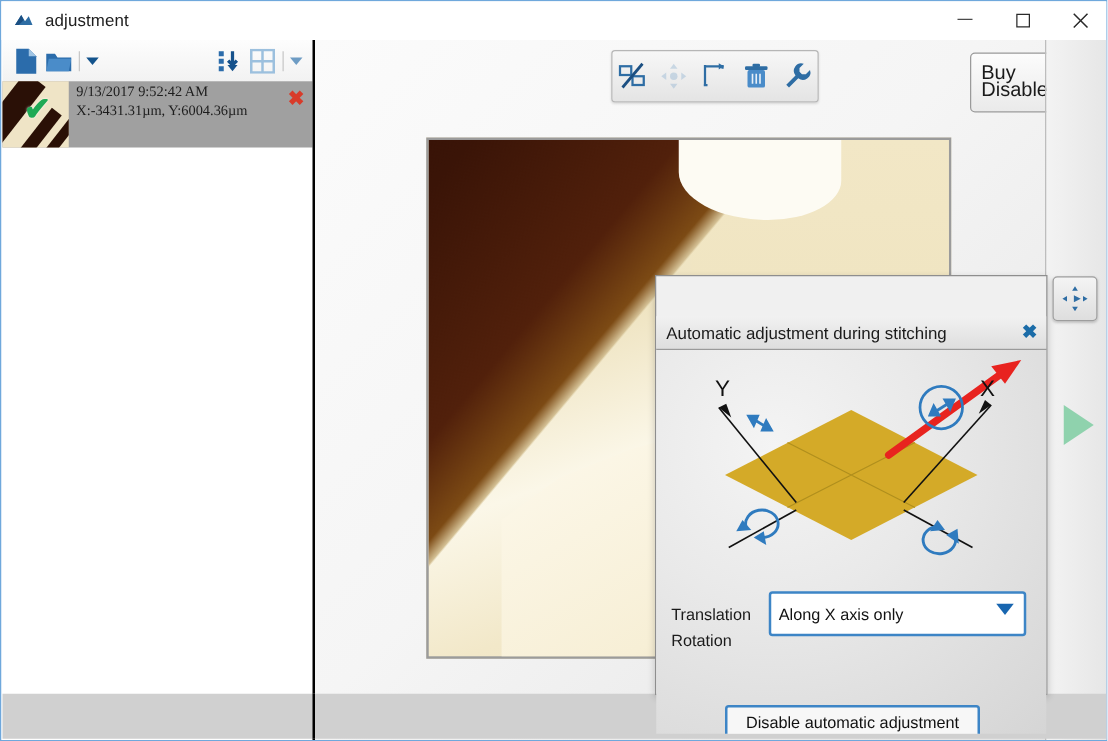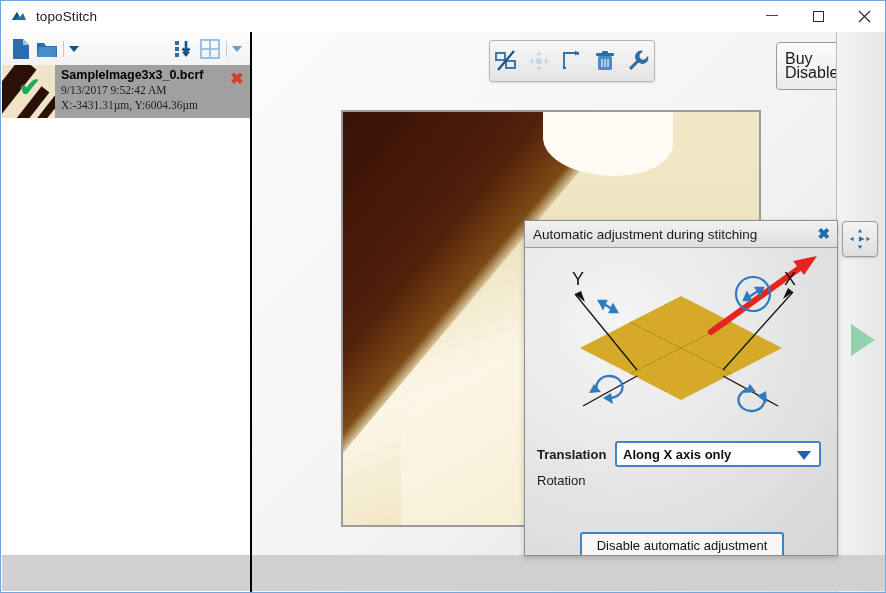--- a/index.html
+++ b/index.html
@@ -247,20 +247,21 @@
     box-shadow: 0 2px 6px rgba(0,0,0,.2);
   }
   .dlg-title {
     position: relative;
     height: 27px;
     background: linear-gradient(to bottom,#f1f1f1,#dedede);
     border-bottom: 1px solid #9a9a9a;
     display: flex; align-items: center;
     padding-left: 8px;
     box-sizing: border-box;
+    margin-top: 32px;
   }
   .dlg-title-text {
     font-size: 13.5px; color: #1b1b1b;
   }
   .dlg-close {
     position: absolute; right: 7px; top: 4px;
     font-size: 15px; color: #1b6ca8; font-weight: bold; line-height: 17px;
   }
   .dlg-body {
     position: relative;
@@ -273,21 +274,21 @@
     position: absolute; font-size: 18px; color: #111;
   }
 
   .field-row {
     position: absolute; display: flex; align-items: center;
   }
   .field-label {
     width: 78px; font-size: 13px; color: #1a1a1a;
   }
   .combo {
-    width: 206px; height: 26px;
+    width: 206px; height: 36px;
     background: #ffffff;
     border: 2px solid #3d85c6;
     border-radius: 3px;
     box-sizing: border-box;
     display: flex; align-items: center;
     padding-left: 6px;
     position: relative;
   }
   .combo-text { font-size: 13px; color: #111; }
   .combo-arrow {
@@ -337,21 +338,21 @@
 
 <div id="app">
 
   <div class="titlebar">
     <div class="app-icon">
       <svg width="18" height="18" viewBox="0 0 18 18">
         <path d="M2 12 L7 4 L10 9 L13 5 L16 12 Z" fill="#2e6da4"></path>
         <path d="M2 12 L7 4 L9 8 L5 12 Z" fill="#1b4f82"></path>
       </svg>
     </div>
-    <span class="app-title">topoStitch</span>
+    <span class="app-title">adjustment</span>
     <div class="win-buttons">
       <div class="win-btn">
           <div class="min-glyph"></div>
         </div>
       <div class="win-btn">
           <div class="max-glyph"></div>
         </div>
       <div class="win-btn">
         <svg width="13" height="13" viewBox="0 0 13 13">
             <path d="M1 1 L12 12 M12 1 L1 12" stroke="#2a2a2a" stroke-width="1.2" fill="none"></path>
@@ -408,21 +409,20 @@
     <div class="file-list">
       <div class="file-row">
         <div class="thumb">
           <div class="band" style="left:-8px;top:-10px;width:20px;height:80px;transform:rotate(38deg);"></div>
           <div class="band" style="left:20px;top:18px;width:10px;height:60px;transform:rotate(38deg);background:#2a1006;"></div>
           <div class="band" style="left:34px;top:26px;width:8px;height:60px;transform:rotate(38deg);"></div>
           <div class="band" style="left:46px;top:34px;width:7px;height:60px;transform:rotate(38deg);"></div>
           <span class="check">✔</span>
         </div>
         <div class="file-meta">
-          <div class="file-name">SampleImage3x3_0.bcrf</div>
           <div class="file-date">9/13/2017 9:52:42 AM</div>
           <div class="file-coords">X:-3431.31µm, Y:6004.36µm</div>
         </div>
         <div class="file-remove">✖</div>
       </div>
     </div>
   </div>
 
   <div class="panel-divider"></div>
 
@@ -551,21 +551,21 @@
           <g stroke="#2f7bbf" stroke-width="2.3" fill="none">
             <path d="M226,141 a13,11 0 1 0 13,8"></path>
           </g>
           <polygon points="225,136 219,145 231,144" fill="#2f7bbf"></polygon>
           <polygon points="241,143 232,148 242,155" fill="#2f7bbf"></polygon>
         </svg>
 
         <span class="axis-label" style="left:47px; top:21px;">Y</span>
         <span class="axis-label" style="left:259px; top:21px;">X</span>
 
-        <div class="field-row" style="left:12px; top:193px;font-weight:bold;">
+        <div class="field-row" style="left:12px; top:193px;">
           <span class="field-label">Translation</span>
           <div class="combo">
             <span class="combo-text">Along X axis only</span>
             <span class="combo-arrow"></span>
           </div>
         </div>
 
         <div class="field-row" style="left:12px; top:225px;">
           <span class="field-label">Rotation</span>
         </div>

